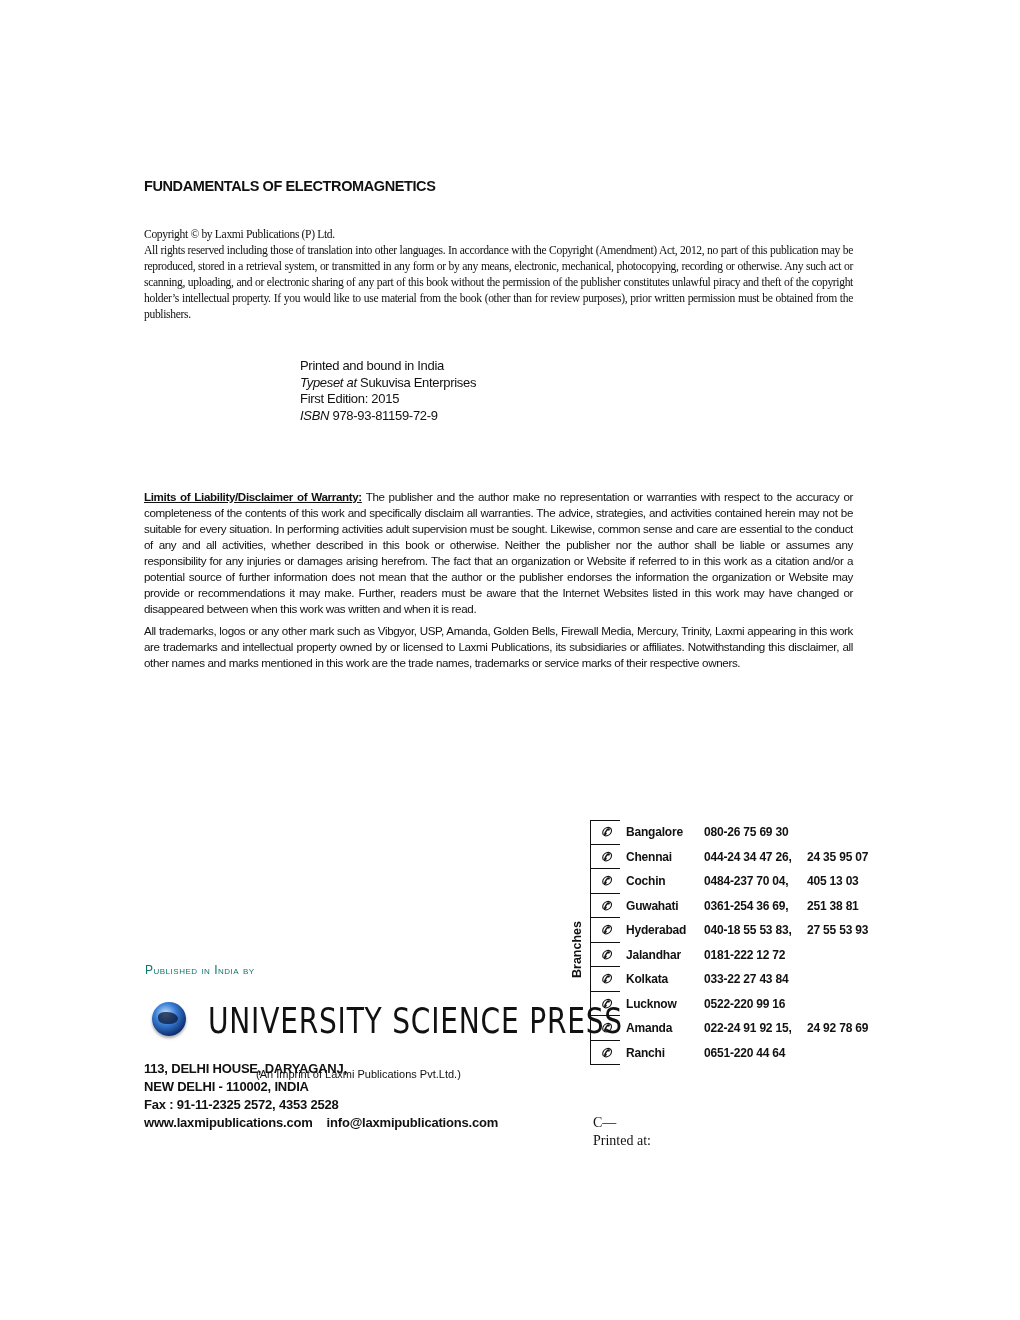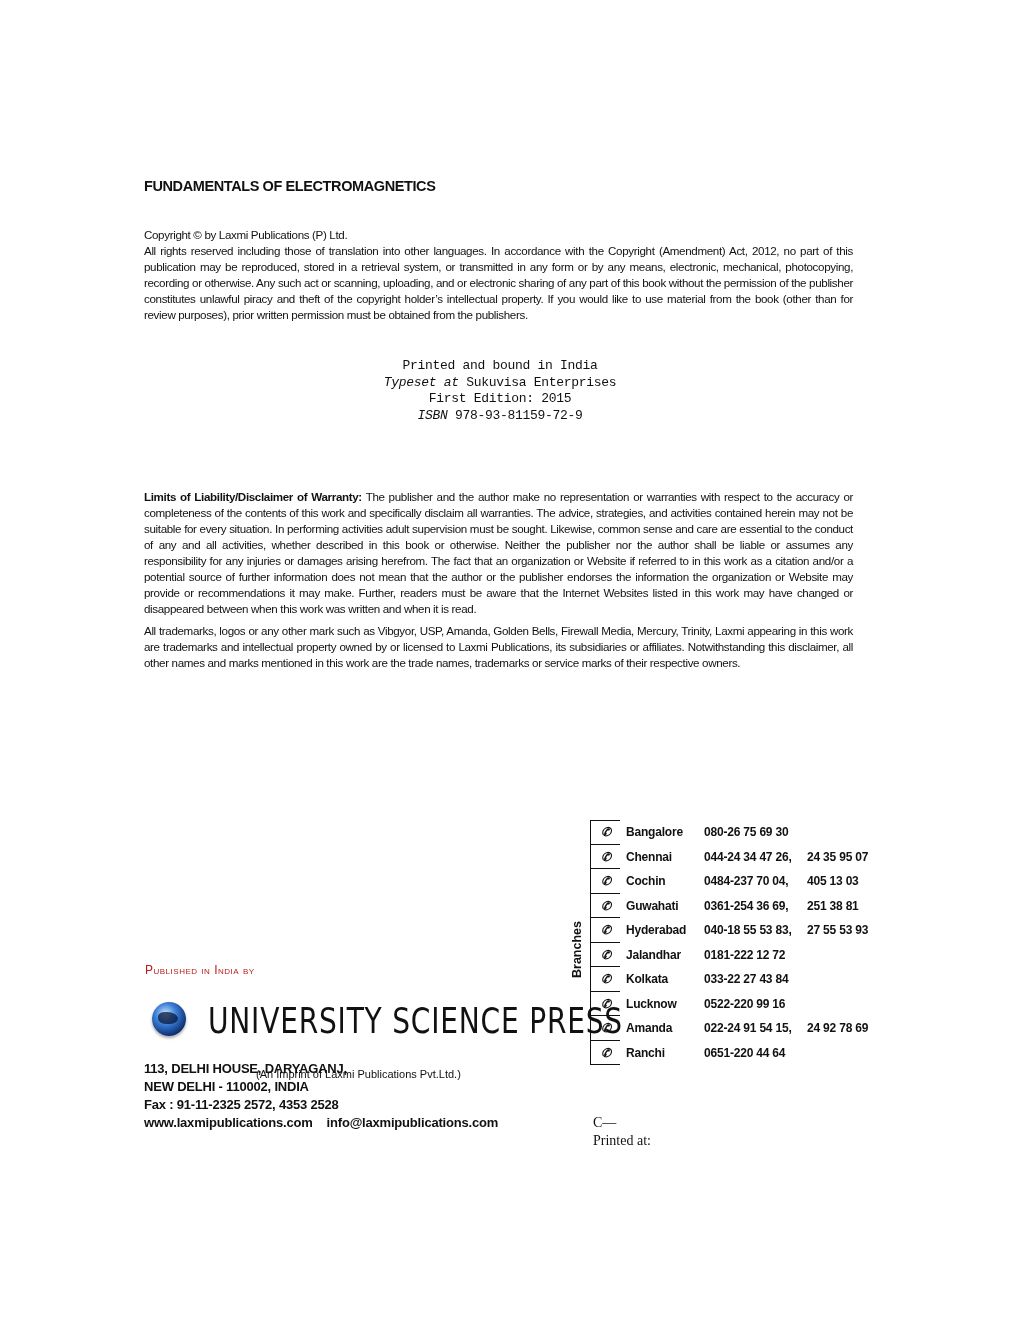--- a/index.html
+++ b/index.html
@@ -2,25 +2,25 @@
 <html><head>
 <meta charset="utf-8">
 <style>
   html, body { margin: 0; padding: 0; background: #ffffff; }
   body { width: 1020px; height: 1320px; position: relative; overflow: hidden;
          font-family: "Liberation Sans", sans-serif; color: #111; }
   .abs { position: absolute; }
   .title { left: 144px; top: 178px; font-size: 14.5px; font-weight: bold; letter-spacing: -0.4px; }
   .para { left: 144px; width: 709px; font-size: 11.6px; line-height: 16px; text-align: justify;
           letter-spacing: -0.35px; }
-  .para .bold { font-weight: bold; }
-  .center-block { left: 300px; width: 400px; top: 358px; text-align: center; font-size: 13px;
-                  line-height: 16.6px; letter-spacing: -0.3px; font-family: Liberation Mono, monospace; }
+  .para .bold { font-weight: bold; text-decoration: underline; }
+  .center-block { left: 300px; width: 400px; top: 358px; font-size: 13px;
+                  line-height: 16.6px; letter-spacing: -0.3px; }
   .center-block i { font-style: italic; }
-  .published { left: 145px; top: 963px; font-size: 12px; font-variant: small-caps; letter-spacing: 0.5px; color: #b91c1c; }
+  .published { left: 145px; top: 963px; font-size: 12px; font-variant: small-caps; letter-spacing: 0.5px; color: #0f766e; }
   .logo-globe { left: 152px; top: 1002px; width: 34px; height: 34px; border-radius: 50%;
                 background: radial-gradient(circle at 40% 35%, #cfe6ff 0%, #3a7fd6 35%, #10357a 70%, #000 100%);
                 box-shadow: 0 2px 3px rgba(0,0,0,0.35); }
   .logo-globe::after { content:""; position:absolute; left:6px; top:10px; width:20px; height:12px;
                        background:#07173a; border-radius: 40% 60% 50% 50%; opacity: .75; }
   .logo-text { left: 208px; top: 1000px; font-family: "DejaVu Sans", sans-serif; font-size: 36px;
                transform: scaleX(0.78); transform-origin: left top; letter-spacing: 1px; font-weight: normal; color: #111; }
   .imprint { left: 256px; top: 1068px; font-size: 11px; color: #111; }
   .address { left: 144px; top: 1060px; font-size: 13px; line-height: 18px; font-weight: bold; letter-spacing: -0.2px; }
   .address .row { display: block; }
@@ -37,21 +37,21 @@
   .city { width: 78px; padding-left: 5px; }
   .ph1 { width: 103px; }
   .ph2 { width: 80px; }
   .printer { left: 593px; top: 1114px; font-family: "Liberation Serif", serif; font-size: 14px; line-height: 18px; }
 </style>
 </head>
 <body>
 
 <div class="abs title">FUNDAMENTALS OF ELECTROMAGNETICS</div>
 
-<div class="abs para" style="top:227px;">
+<div class="abs para" style="top:227px;font-family:Liberation Serif, serif;">
   <div>Copyright © by Laxmi Publications (P) Ltd.</div>
   <div>All rights reserved including those of translation into other languages. In accordance with the Copyright (Amendment) Act, 2012, no part of this publication may be reproduced, stored in a retrieval system, or transmitted in any form or by any means, electronic, mechanical, photocopying, recording or otherwise. Any such act or scanning, uploading, and or electronic sharing of any part of this book without the permission of the publisher constitutes unlawful piracy and theft of the copyright holder’s intellectual property. If you would like to use material from the book (other than for review purposes), prior written permission must be obtained from the publishers.</div>
 </div>
 
 <div class="abs center-block">
   <div>Printed and bound in India</div>
   <div><i>Typeset at</i> <span>Sukuvisa Enterprises</span></div>
   <div>First Edition: 2015</div>
   <div><i>ISBN</i> <span>978-93-81159-72-9</span></div>
 </div>
@@ -122,21 +122,21 @@
   </div>
   <div class="branch-row">
     <span class="phone-icon">✆</span>
     <span class="city">Lucknow</span>
     <span class="ph1">0522-220 99 16</span>
     <span class="ph2"></span>
   </div>
   <div class="branch-row">
     <span class="phone-icon">✆</span>
     <span class="city">Amanda</span>
-    <span class="ph1">022-24 91 54 15,</span>
+    <span class="ph1">022-24 91 92 15,</span>
     <span class="ph2">24 92 78 69</span>
   </div>
   <div class="branch-row">
     <span class="phone-icon">✆</span>
     <span class="city">Ranchi</span>
     <span class="ph1">0651-220 44 64</span>
     <span class="ph2"></span>
   </div>
 </div>
 

